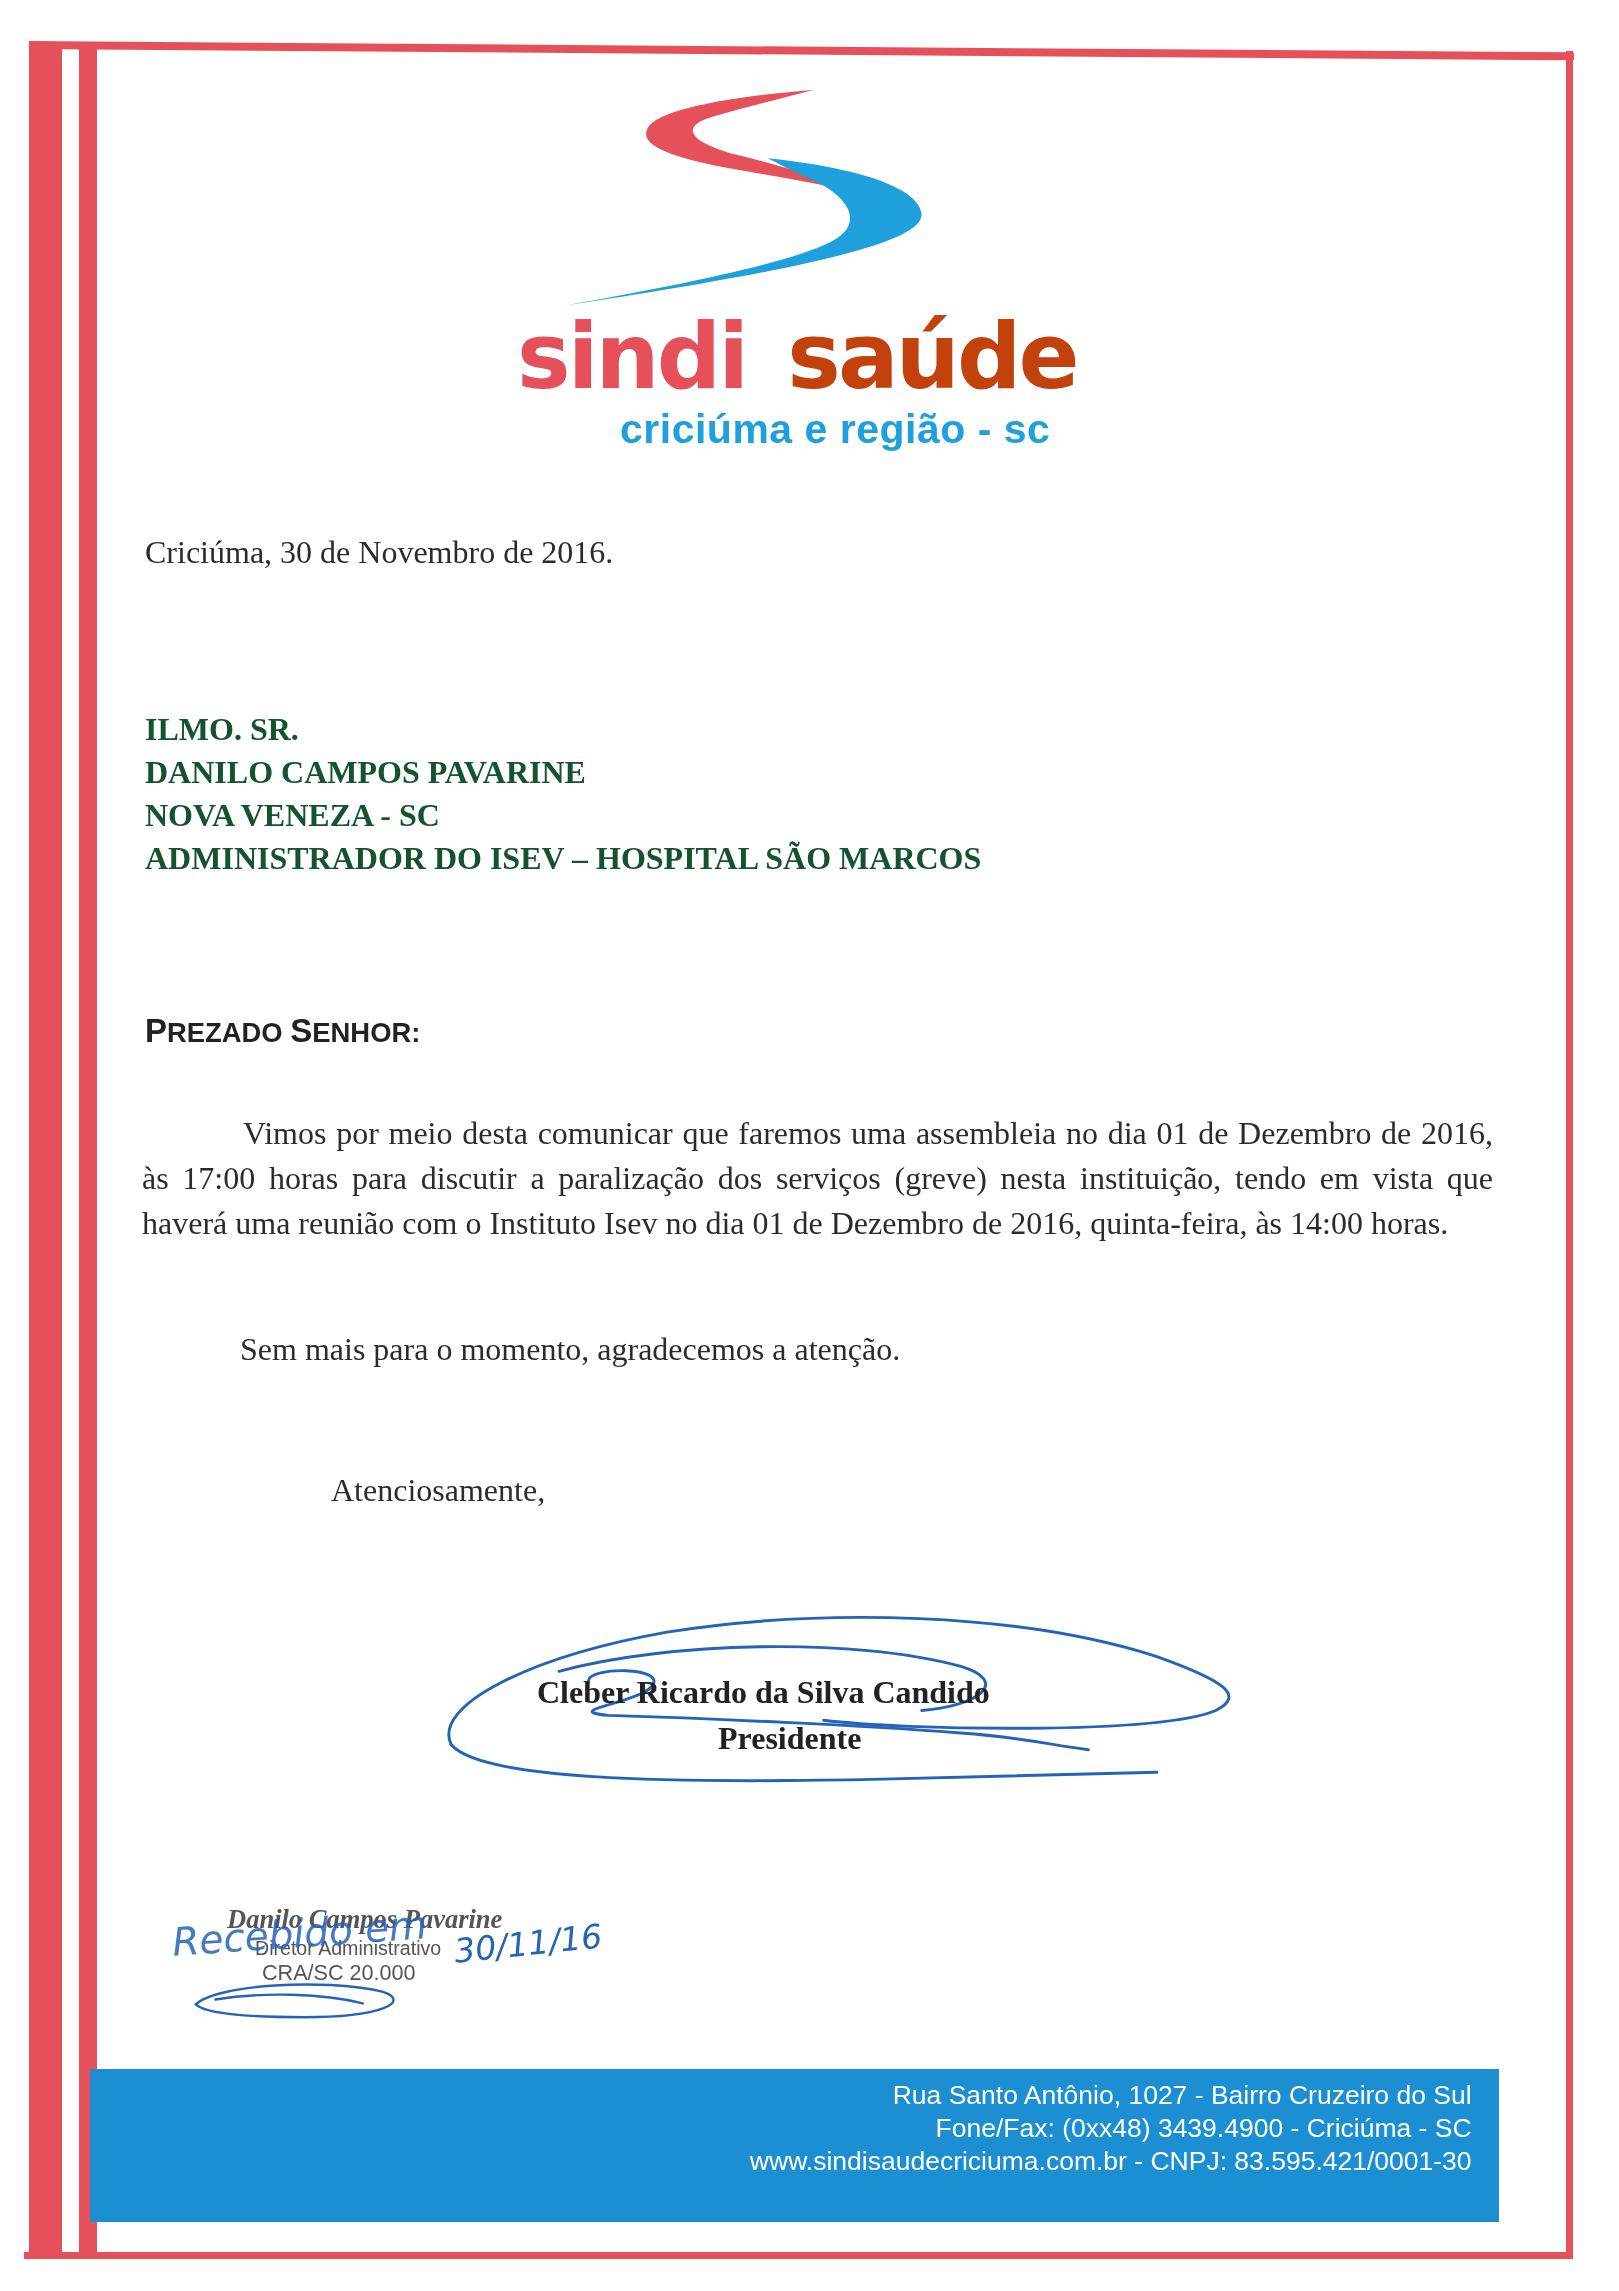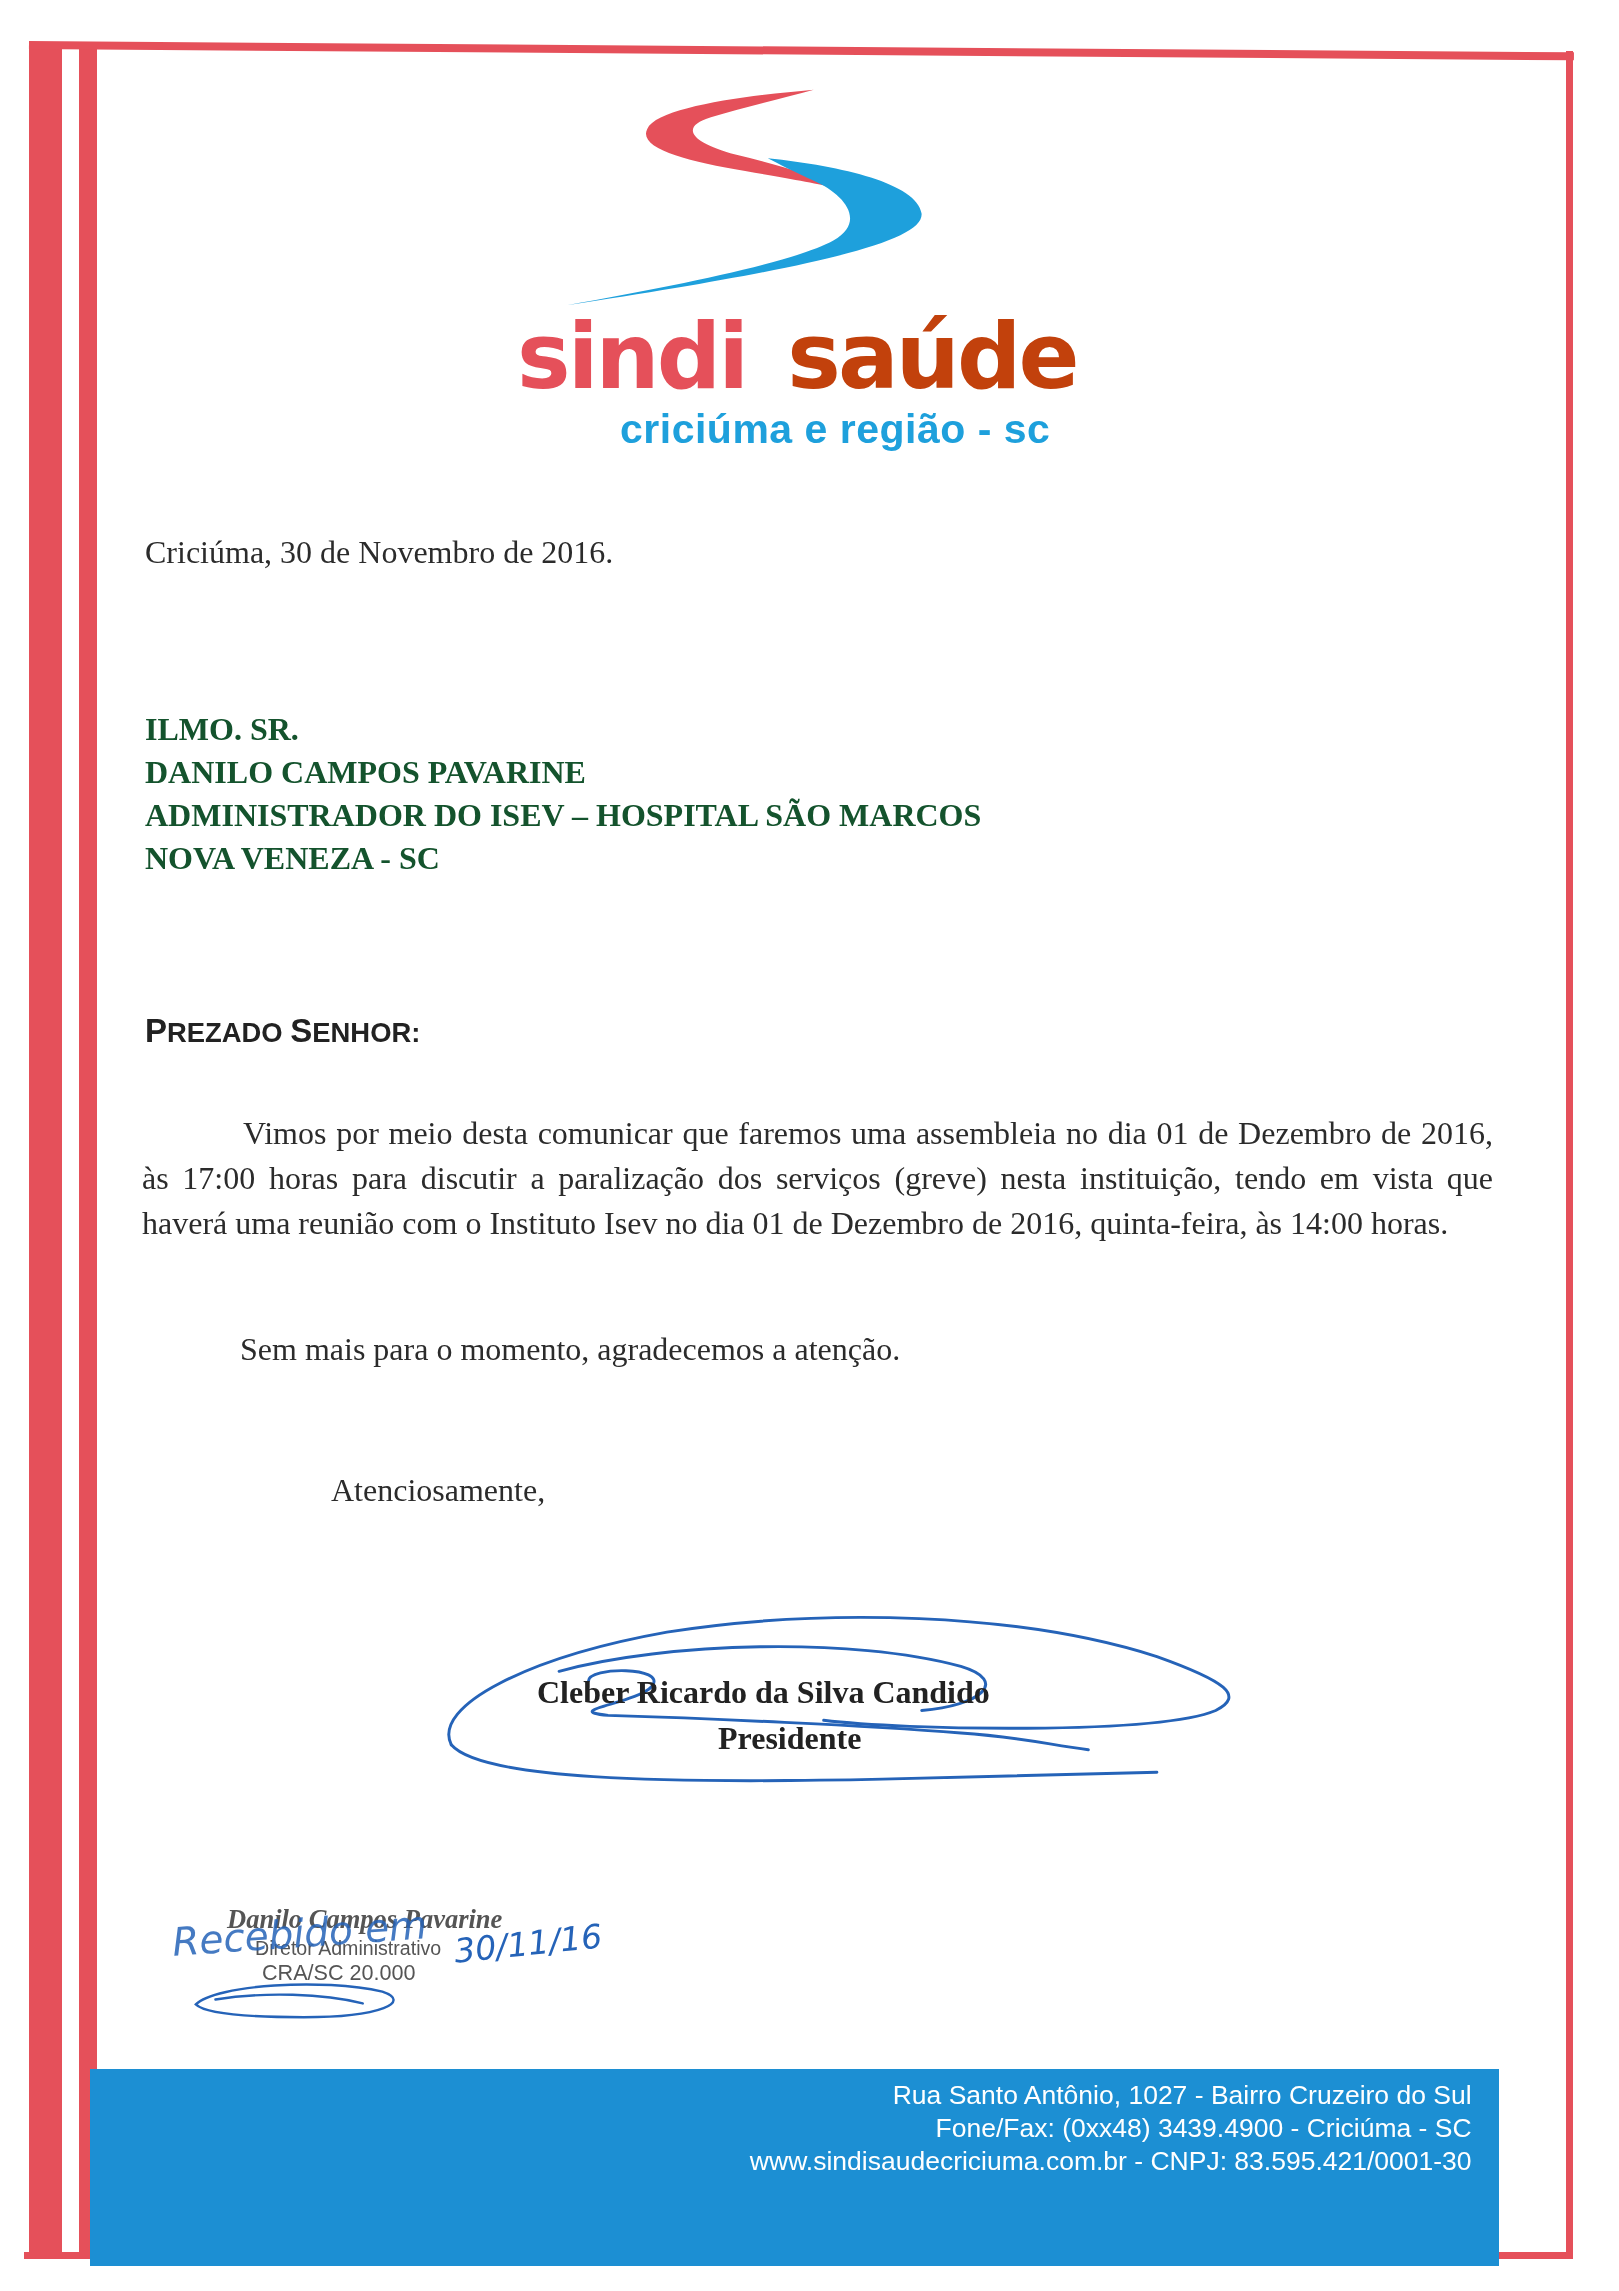--- a/index.html
+++ b/index.html
@@ -77,21 +77,21 @@
     font-size: 39px; color: #2563b8; white-space: nowrap; transform: rotate(-4deg); opacity: 0.85;
   }
   .received-date {
     left: 454px; top: 1924px; font-family: "DejaVu Sans", sans-serif; font-style: italic;
     font-size: 33px; color: #2563b8; white-space: nowrap; transform: rotate(-6deg);
   }
   .stamp-scribble { left: 186px; top: 1970px; width: 216px; height: 59px; }
 
   
   .footer {
-    left: 90px; top: 2069px; width: 1409px; height: 197px; background: #1C8FD3;
+    left: 90px; top: 2069px; width: 1409px; height: 153px; background: #1C8FD3;
   }
   .footer-lines {
     position: absolute; right: 27.4px; top: 9.8px; text-align: right;
     font-family: "Liberation Sans", sans-serif; font-size: 26.5px; line-height: 33px; color: #ffffff;
   }
   .footer-lines div { white-space: nowrap; }
 </style>
 </head>
 <body>
 
@@ -106,22 +106,22 @@
   <path d="M 783 162 C 860 170, 935 188, 940 218 C 944 248, 820 275, 578 312 C 690 292, 810 268, 850 246 C 885 226, 860 198, 830 185 C 810 176, 795 168, 783 162 Z" fill="#1EA0DC"></path>
 </svg>
 <div class="abs wordmark"><span class="sindi">sindi</span><span class="saude">saúde</span></div>
 <div class="abs tagline">criciúma e região - sc</div>
 
 <div class="abs date-line">Criciúma, 30 de Novembro de 2016.</div>
 
 <div class="abs recipient">
   <div>ILMO. SR.</div>
   <div>DANILO CAMPOS PAVARINE</div>
+  <div>NOVA VENEZA - SC</div>
   <div>ADMINISTRADOR DO ISEV – HOSPITAL SÃO MARCOS</div>
-  <div>NOVA VENEZA - SC</div>
 </div>
 
 <div class="abs salutation"><span class="big">P</span><span>REZADO </span><span class="big">S</span><span>ENHOR:</span></div>
 
 <div class="abs paragraph">Vimos por meio desta comunicar que faremos uma assembleia no dia 01 de Dezembro de 2016, às 17:00 horas para discutir a paralização dos serviços (greve) nesta instituição, tendo em vista que haverá uma reunião com o Instituto Isev no dia 01 de Dezembro de 2016, quinta-feira, às 14:00 horas.</div>
 <div class="abs closing-1">Sem mais para o momento, agradecemos a atenção.</div>
 <div class="abs closing-2">Atenciosamente,</div>
 
 <svg class="abs sig-scribble" viewBox="0 0 860 200" xmlns="http://www.w3.org/2000/svg" fill="none" stroke="#2563b8" stroke-width="3" stroke-linecap="round">
   <path d="M 40 160 C 20 120, 120 70, 260 45 C 420 20, 620 25, 760 70 C 830 95, 850 110, 820 125 C 760 150, 500 145, 420 135"></path>

